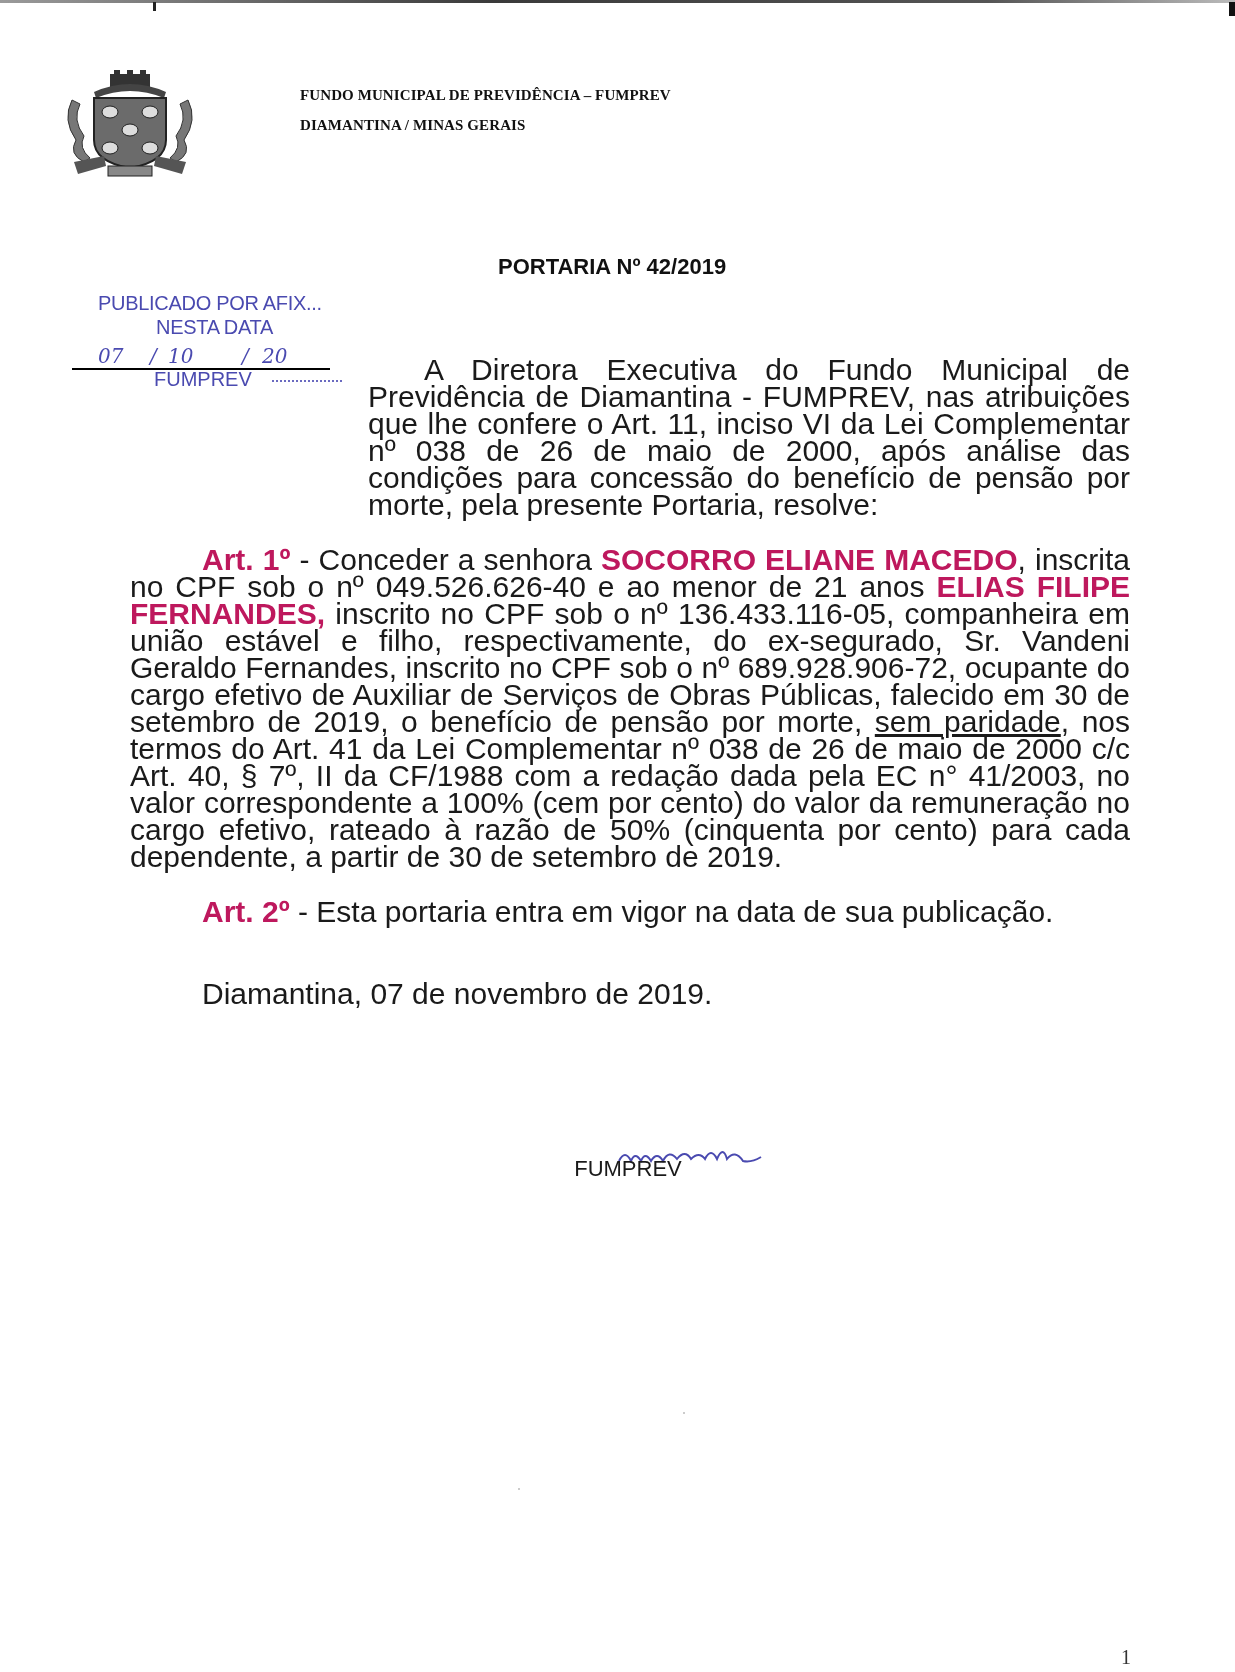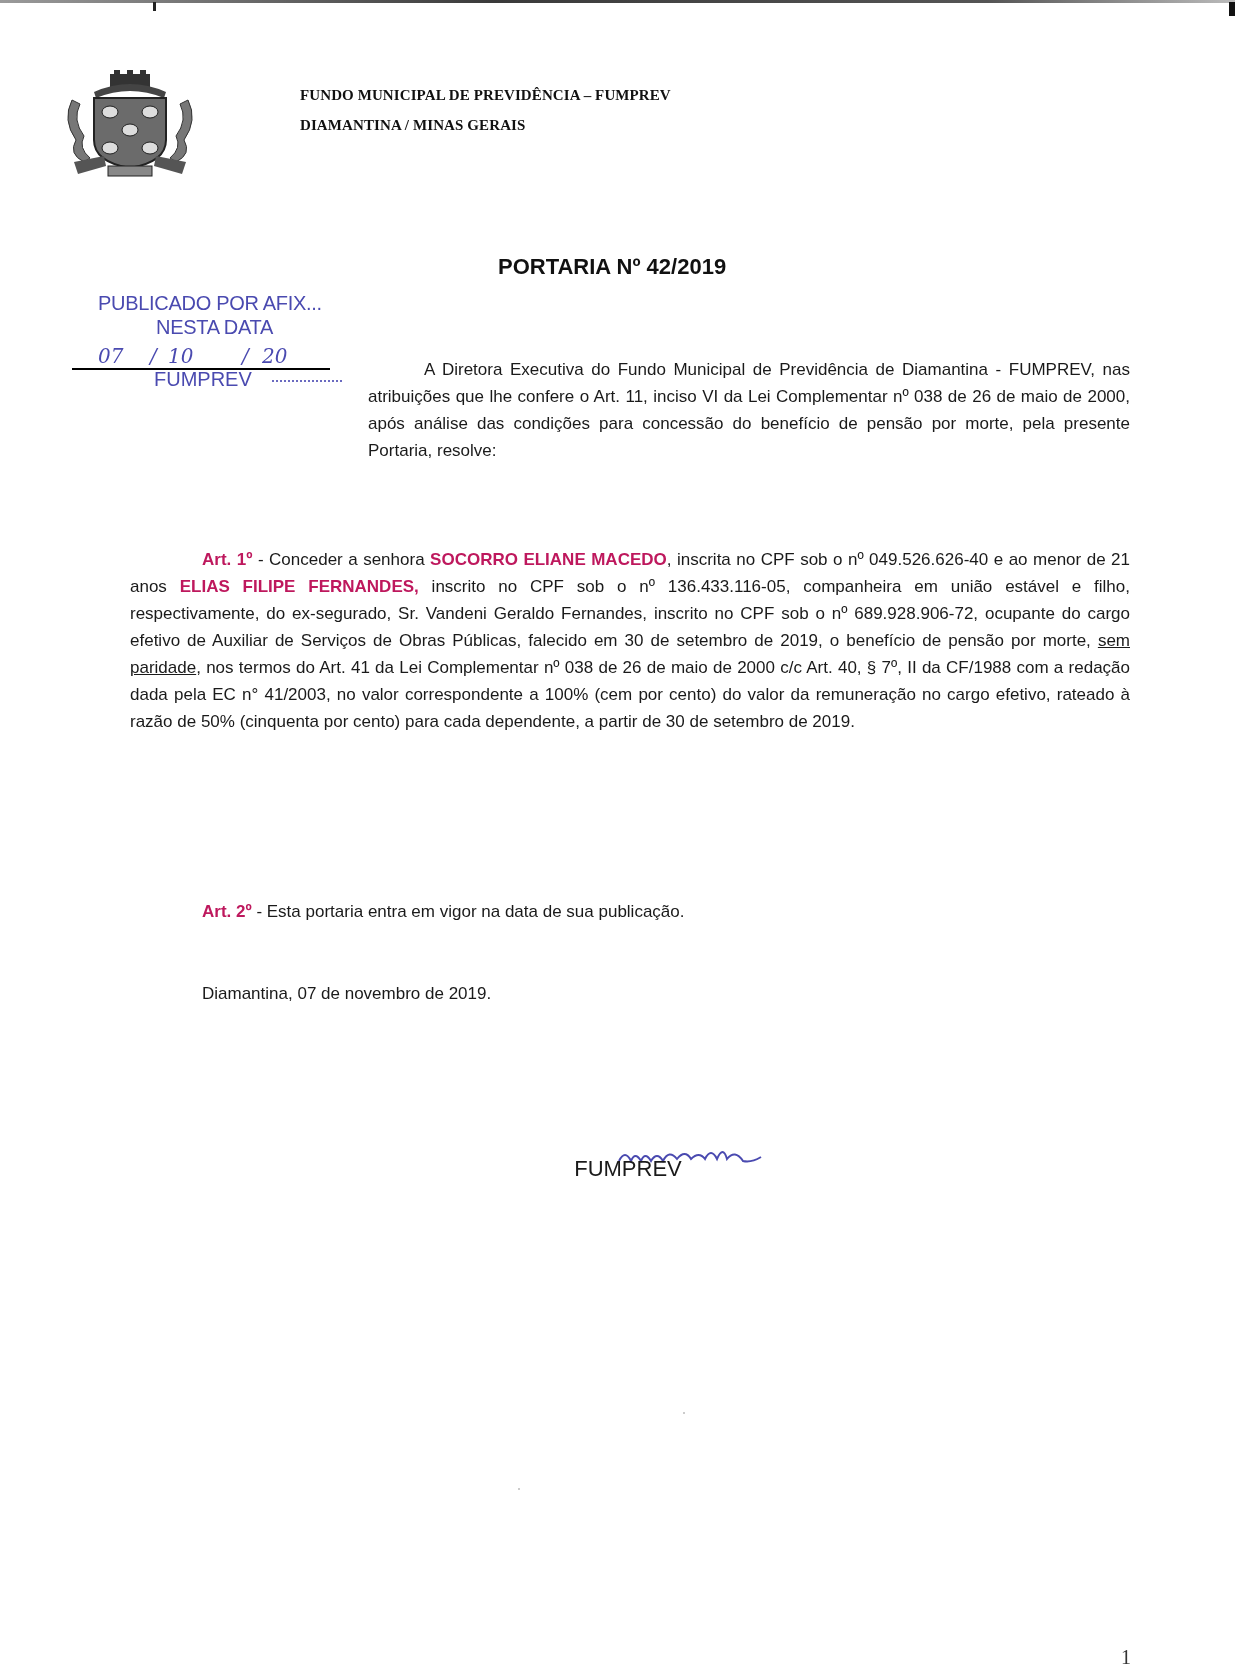--- a/index.html
+++ b/index.html
@@ -25,21 +25,21 @@
       font-family: "Liberation Sans", sans-serif; font-size: 20px; }
     .stamp .l1 { position: absolute; left: 6px; top: 0; white-space: nowrap; letter-spacing: -0.3px; margin-left: 20px; }
     .stamp .l2 { position: absolute; left: 84px; top: 24px; white-space: nowrap; letter-spacing: -0.3px; }
     .stamp .l3 { position: absolute; left: 0; top: 52px; width: 258px; border-bottom: 2px solid #000000;
       height: 24px; font-family: "DejaVu Serif", serif; font-style: italic; font-size: 20px; }
     .stamp .l3 span { position: absolute; top: 0; }
     .stamp .l4 { position: absolute; left: 82px; top: 76px; white-space: nowrap; }
     .stamp .sigline { position: absolute; left: 200px; top: 88px; width: 70px; height: 2px;
       border-top: 2px dotted #6a6ac0; }
 
-    .para { position: absolute; font-size: 17px; line-height: 27px; text-align: justify; color: #1a1a1a; }
+    .para { position: absolute; font-size: 30px; line-height: 27px; text-align: justify; color: #1a1a1a; }
     .para b { color: #be185d; }
     .intro { left: 368px; top: 356px; width: 762px; text-indent: 56px; }
     .art1 { left: 130px; top: 546px; width: 1000px; text-indent: 72px; }
     .art2 { left: 202px; top: 898px; width: 900px; }
     .date { left: 202px; top: 980px; width: 700px; }
     .u { text-decoration: underline; }
 
     .signature { position: absolute; left: 468px; top: 1155px; width: 320px; text-align: center;
       font-size: 22px; line-height: 28px; color: #1a1a1a; }
     .sig-scribble { position: absolute; left: 615px; top: 1143px; width: 150px; height: 26px; }

